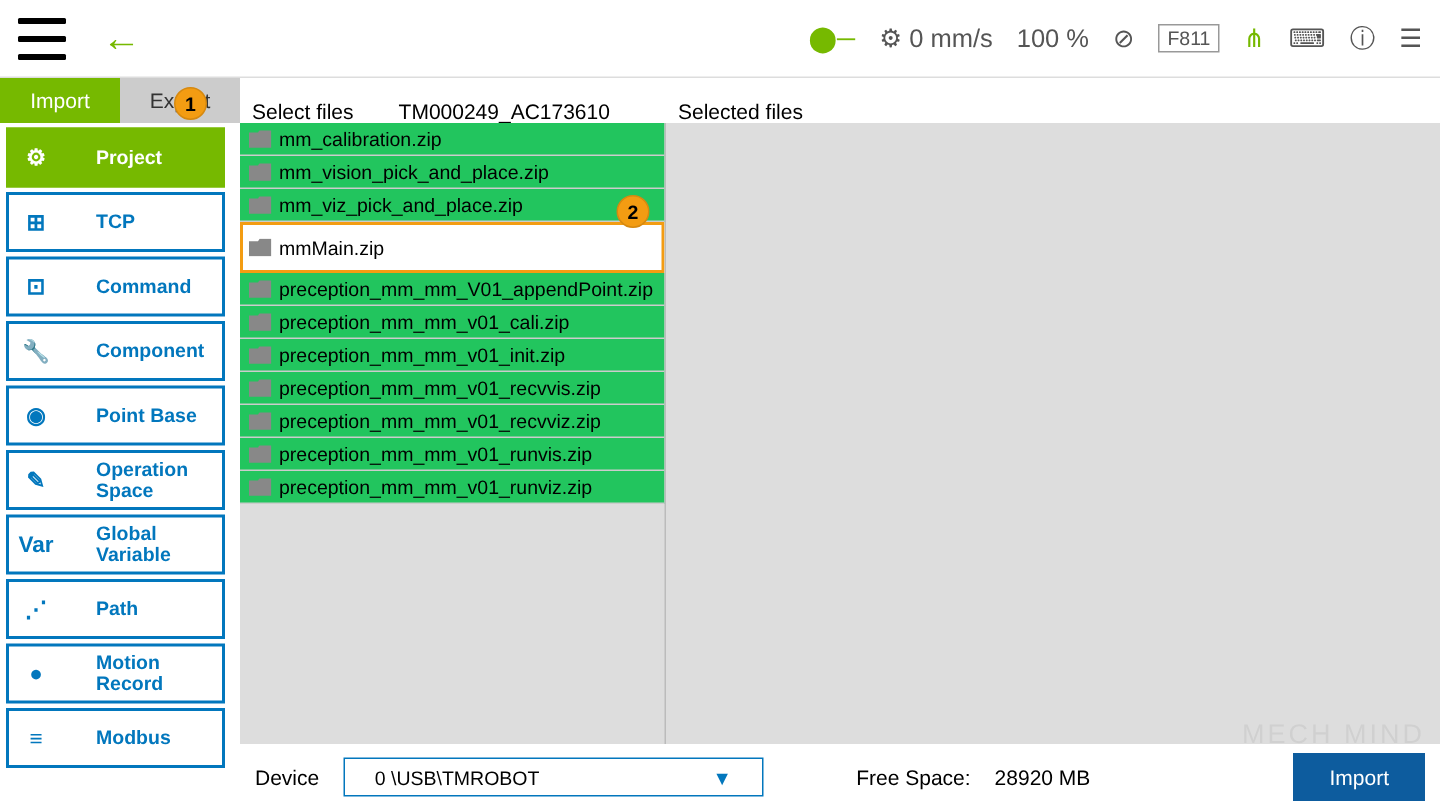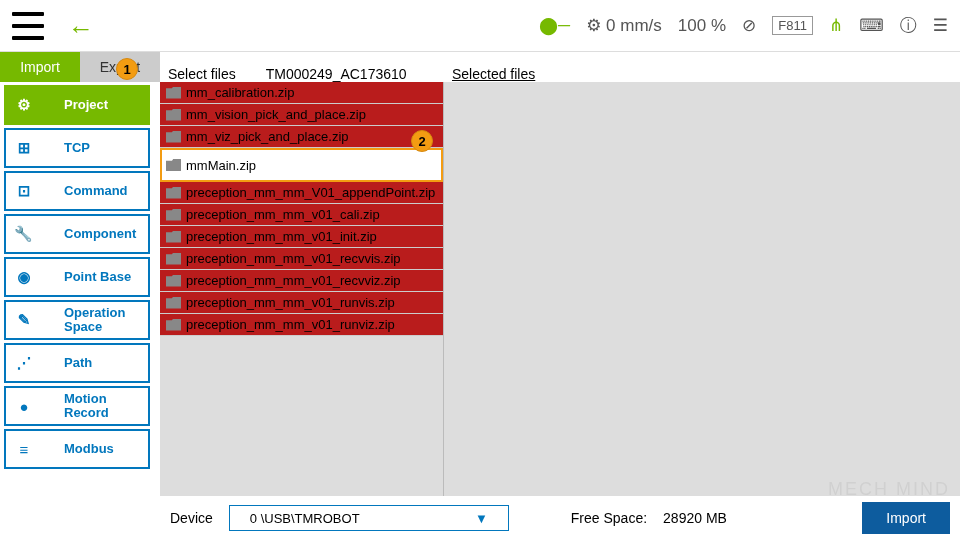--- a/index.html
+++ b/index.html
@@ -25,26 +25,26 @@
 
 .nav-list { flex: 1; overflow-y: auto; padding-right: 6px; }
 .nav-item { height: 40px; margin: 3px 4px; border: 2px solid #0277bd; display: flex; align-items: center; padding: 0 8px; gap: 10px; cursor: pointer; background: #fff; color: #0277bd; font-size: 13px; font-weight: bold; }
 .nav-item.active { background: #76b900; border-color: #76b900; color: #fff; }
 .nav-icon { width: 20px; height: 20px; display: flex; align-items: center; justify-content: center; font-size: 15px; }
 .nav-item .lbl { flex: 1; line-height: 1.1; margin-left: 20px; }
 
 .content { flex: 1; display: flex; flex-direction: column; }
 .content-header { height: 30px; display: flex; align-items: flex-end; font-size: 14px; }
 .hdr-left { width: 284px; display: flex; gap: 30px; padding-left: 8px; }
-.hdr-right { padding-left: 8px; text-decoration: underline; }
+.hdr-right { padding-left: 8px; }
 
 .panels { flex: 1; display: flex; background: #ddd; }
 .file-panel { width: 284px; border-right: 1px solid #bbb; position: relative; overflow-y: auto; }
 .selected-panel { flex: 1; background: #ddd; }
-.file-row { height: 22px; background: #b91c1c; border-bottom: 1px solid #ccc; display: flex; align-items: center; padding: 0 6px; font-size: 13px; gap: 5px; cursor: pointer; white-space: nowrap; overflow: hidden; }
+.file-row { height: 22px; background: #22c55e; border-bottom: 1px solid #ccc; display: flex; align-items: center; padding: 0 6px; font-size: 13px; gap: 5px; cursor: pointer; white-space: nowrap; overflow: hidden; }
 .file-row.highlight { border: 2px solid #f39c12; background: #fff; height: 24px; padding: 15px 4px; }
 .folder-icon { width: 15px; height: 12px; background: #888; display: inline-block; clip-path: polygon(0 15%, 40% 15%, 48% 0, 100% 0, 100% 100%, 0 100%); flex-shrink: 0; }
 
 .footer { height: 44px; display: flex; align-items: center; padding: 0 10px; gap: 16px; font-size: 14px; background: #fff; }
 .footer .device-select { width: 280px; height: 26px; border: 1px solid #0277bd; display: flex; align-items: center; justify-content: space-between; padding: 0 20px; font-size: 13px; cursor: pointer; }
 .footer .device-select .caret { color: #0277bd; }
 .footer-spacer { width: 30px; }
 .import-btn { background: #0d5c9e; color: #fff; padding: 8px 24px; font-size: 14px; cursor: pointer; margin-left: auto; }
 
 .watermark { position: absolute; right: 10px; bottom: 40px; font-size: 18px; color: rgba(0,0,0,0.06); font-weight: normal; letter-spacing: 2px; pointer-events: none; }
@@ -99,20 +99,24 @@
         </div>
         <div class="nav-item">
           <span class="nav-icon">◉</span>
           <span class="lbl">Point Base</span>
         </div>
         <div class="nav-item">
           <span class="nav-icon">✎</span>
           <span class="lbl">Operation Space</span>
         </div>
         <div class="nav-item">
+          <span class="nav-icon">Var</span>
+          <span class="lbl">Global Variable</span>
+        </div>
+        <div class="nav-item">
           <span class="nav-icon">⋰</span>
           <span class="lbl">Path</span>
         </div>
         <div class="nav-item">
           <span class="nav-icon">●</span>
           <span class="lbl">Motion Record</span>
         </div>
         <div class="nav-item">
           <span class="nav-icon">≡</span>
           <span class="lbl">Modbus</span>

